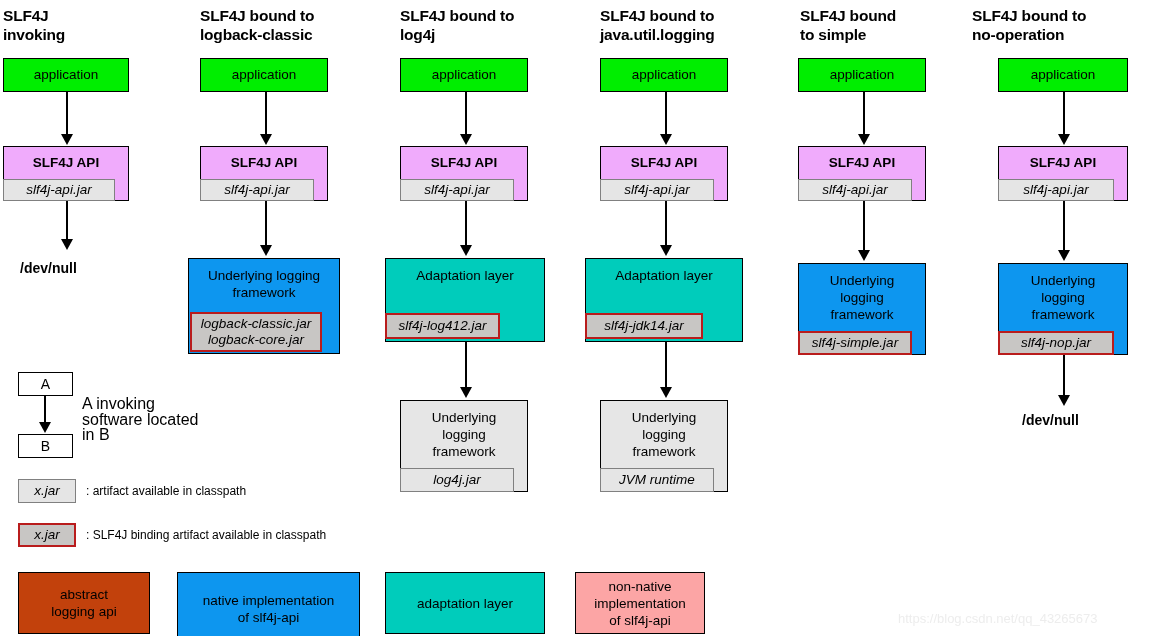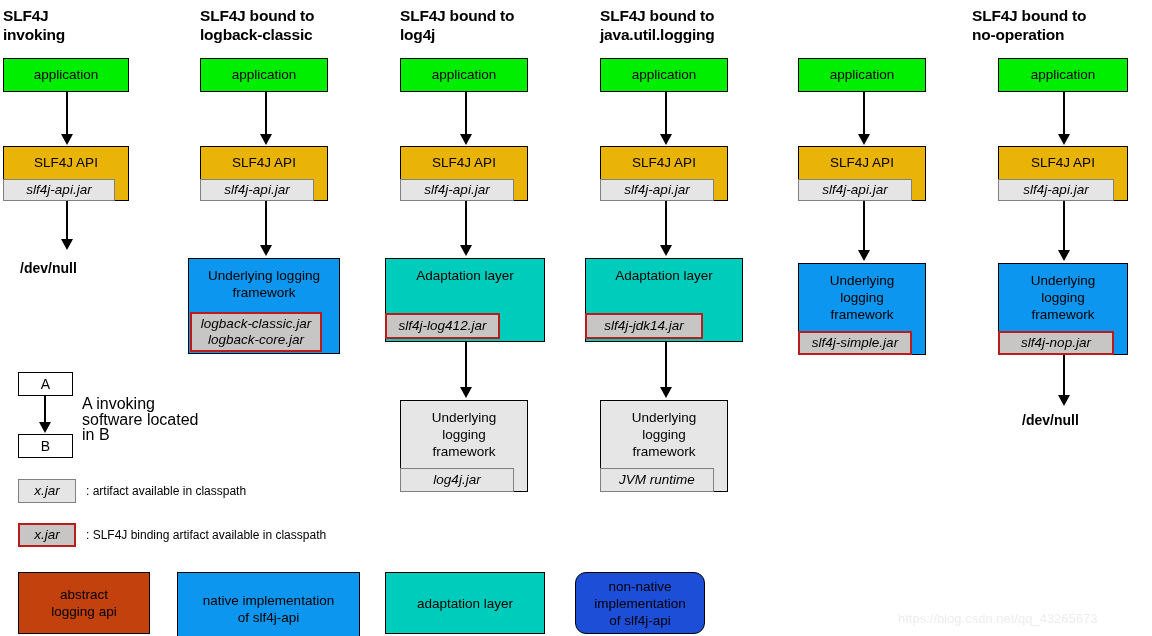--- a/index.html
+++ b/index.html
@@ -34,21 +34,21 @@
   }
   .node .node-label{
     font-size:13.5px;
     line-height:17px;
     color:#000;
     text-align:center;
     white-space:pre-line;
     width:100%;
   }
   .node.green{background:#00ee00;}
-  .node.lightblue{background:#eab308;}
+  .node.lightblue{background:#f0abfc;font-weight:bold;}
   .node.blue{background:#0d96ef;}
   .node.teal{background:#00ccbb;}
   .node.gray{background:#e6e6e6;}
 
   
   .jar{
     position:absolute;
     box-sizing:border-box;
     background:#e5e5e5;
     border:1px solid #808080;
@@ -121,21 +121,21 @@
     display:flex;align-items:center;justify-content:center;
     font-size:13.5px;
     line-height:17px;
     color:#000;
     text-align:center;
     white-space:pre-line;
   }
   .swatch.lightblue{background:#c2410c;}
   .swatch.blue{background:#0d96ef;}
   .swatch.teal{background:#00ccbb;}
-  .swatch.gray{background:#1d4ed8;border-radius:11px;}
+  .swatch.gray{background:#fca5a5;}
 
   .watermark{
     position:absolute;
     font-size:13px;
     color:#ededed;
     white-space:nowrap;
   }
 </style>
 </head>
 <body>
@@ -143,20 +143,22 @@
 <div id="stage">
 
   <div class="col-title" style="left:3px;  top:6px;">SLF4J
 invoking</div>
   <div class="col-title" style="left:200px;top:6px;">SLF4J bound to
 logback-classic</div>
   <div class="col-title" style="left:400px;top:6px;">SLF4J bound to
 log4j</div>
   <div class="col-title" style="left:600px;top:6px;">SLF4J bound to
 java.util.logging</div>
+  <div class="col-title" style="left:800px;top:6px;">SLF4J bound
+to simple</div>
   <div class="col-title" style="left:972px;top:6px;">SLF4J bound to
 no-operation</div>
 
   <div class="node green" style="left:3px;  top:58px;width:126px;height:34px;padding-top:7px;">
     <span class="node-label">application</span>
     </div>
   <div class="node green" style="left:200px;top:58px;width:128px;height:34px;padding-top:7px;">
     <span class="node-label">application</span>
     </div>
   <div class="node green" style="left:400px;top:58px;width:128px;height:34px;padding-top:7px;">

